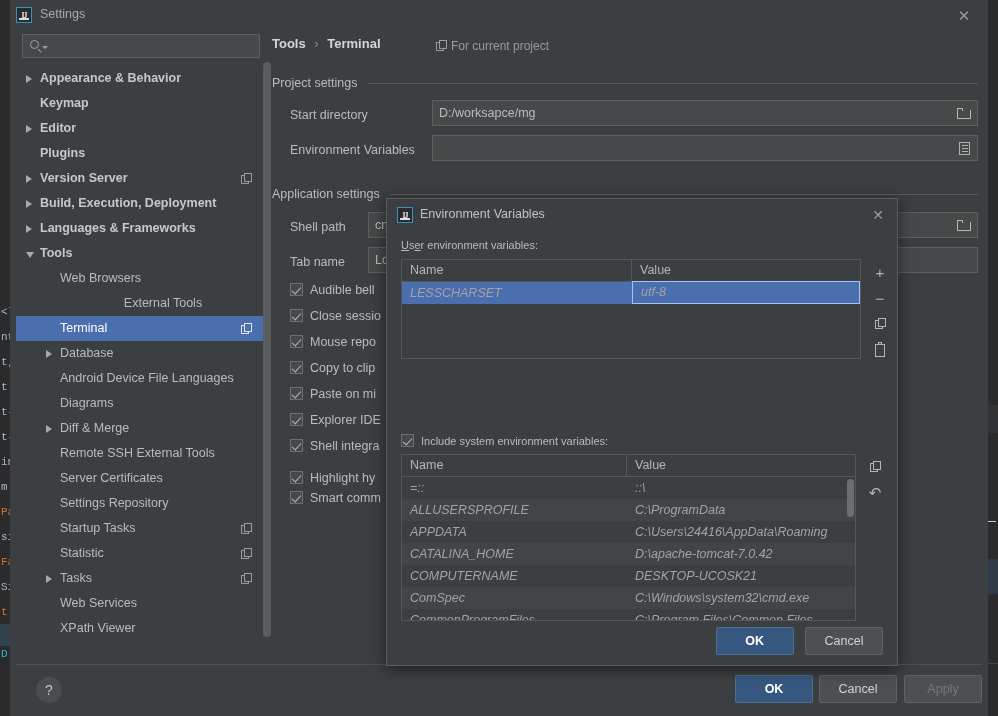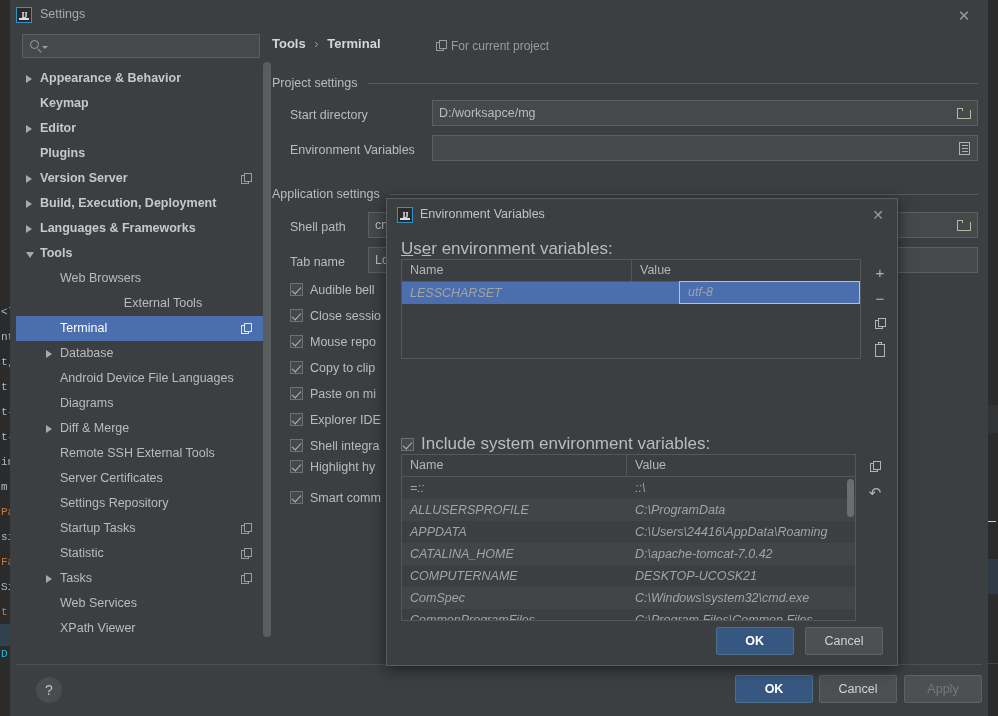--- a/index.html
+++ b/index.html
@@ -198,37 +198,37 @@
     font-size: 8px; font-weight: bold; color: #e8e8e8;
     font-family: "Liberation Serif", serif; letter-spacing: -1px;
   }
   .dlg-title .ic .bar { position:absolute; bottom:2px; left:2px; right:2px; height:2px; background:#dddddd;}
   .dlg-title .t { position: absolute; left: 33px; top: 8px; font-size: 12.5px; color: #c2c2c2; }
   .dlg-close {
     position: absolute; right: 10px; top: 7px; width: 18px; height: 18px;
     display: flex; align-items: center; justify-content: center;
     color: #9a9a9a; font-size: 14px;
   }
-  .dlg-label { position: absolute; font-size: 17px; color: #bbbbbb; }
+  .dlg-label { position: absolute; font-size: 11px; color: #bbbbbb; }
   .u-under { text-decoration: underline; }
 
   .tbl {
     position: absolute; background: #3c3f41; border: 1px solid #555859;
     overflow: hidden;
   }
   .tbl-head { display: flex; height: 22px; background: #3c3f41; border-bottom: 1px solid #555859; }
   .tbl-head .th {
     font-size: 12.5px; color: #b5b5b5; line-height: 21px; padding-left: 8px;
   }
   .tbl-head .th.c1 { width: 230px; border-right: 1px solid #555859; }
   .tbl-row { display: flex; height: 22px; font-size: 12.5px; }
   .tbl-row .td { line-height: 22px; padding-left: 8px; overflow: hidden; white-space: nowrap; }
   .tbl-row .td.c1 { width: 230px; }
   .tbl-row.selected { background: #4b6eaf; color: #ffffff; }
-  .tbl-row.selected .td.c2 { border: 1px solid #a3c4f0; margin-top: -1px; height: 23px; line-height: 21px; margin-left: 47px; }
+  .tbl-row.selected .td.c2 { border: 1px solid #a3c4f0; margin-top: -1px; height: 23px; line-height: 21px; }
   .tbl-row.alt { background: #414547; }
   .tbl-row .td { color: #a3a3a3; font-style: italic; }
 
   .side-tools { position: absolute; width: 26px; }
   .side-tools .tbtn {
     width: 26px; height: 26px; display: flex; align-items: center; justify-content: center;
     color: #b4b4b4; font-size: 15px; position: relative;
   }
 
   .dlg-btns { position: absolute; right: 14px; bottom: 10px; }
@@ -383,21 +383,21 @@
       </div>
 
       <div id="checkbox-list">
           <div class="checkbox-row" style="left: 22px; top: 253px;"><span class="cb checked"></span><span>Audible bell</span></div>
           <div class="checkbox-row" style="left: 22px; top: 279px;"><span class="cb checked"></span><span>Close sessio</span></div>
           <div class="checkbox-row" style="left: 22px; top: 305px;"><span class="cb checked"></span><span>Mouse repo</span></div>
           <div class="checkbox-row" style="left: 22px; top: 331px;"><span class="cb checked"></span><span>Copy to clip</span></div>
           <div class="checkbox-row" style="left: 22px; top: 357px;"><span class="cb checked"></span><span>Paste on mi</span></div>
           <div class="checkbox-row" style="left: 22px; top: 383px;"><span class="cb checked"></span><span>Explorer IDE</span></div>
           <div class="checkbox-row" style="left: 22px; top: 409px;"><span class="cb checked"></span><span>Shell integra</span></div>
-          <div class="checkbox-row" style="left: 22px; top: 430px;"><span class="cb checked"></span><span>Highlight hy</span></div>
+          <div class="checkbox-row" style="left: 22px; top: 441px;"><span class="cb checked"></span><span>Highlight hy</span></div>
           <div class="checkbox-row" style="left: 22px; top: 461px;"><span class="cb checked"></span><span>Smart comm</span></div>
         </div>
     </div>
 
     <div class="bottom-bar">
       <div class="bottom-sep"></div>
       <div class="help-btn">?</div>
       <div class="btn primary btn-ok">OK</div>
       <div class="btn btn-cancel">Cancel</div>
       <div class="btn disabled btn-apply">Apply</div>

